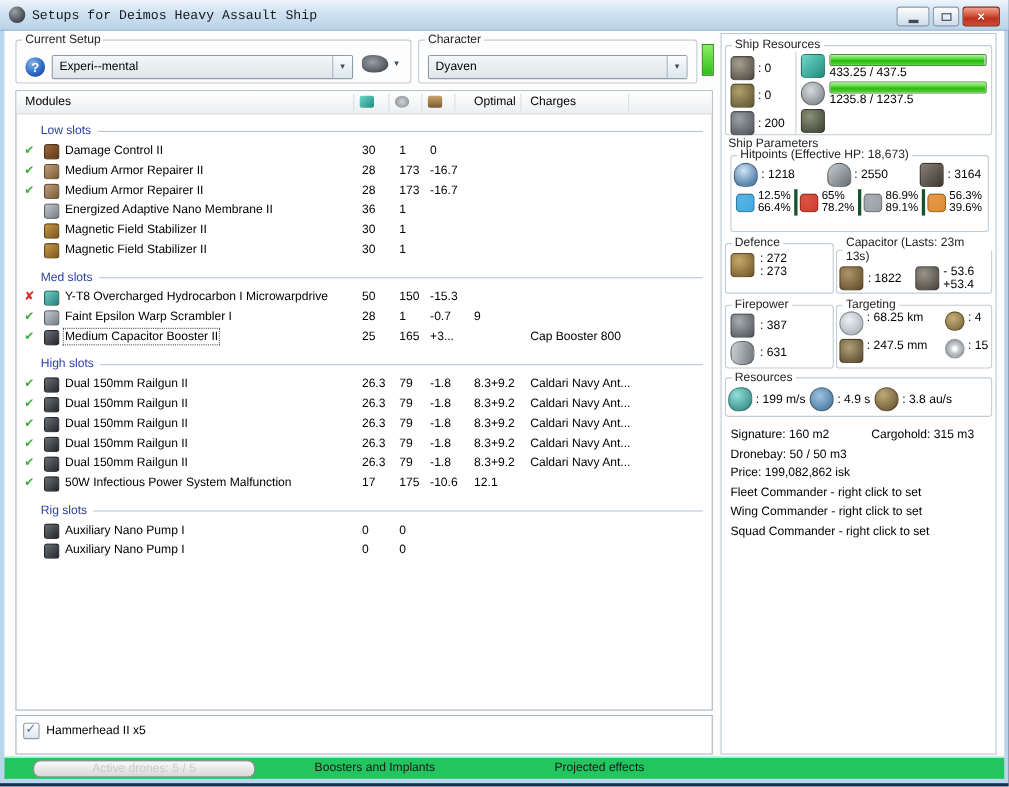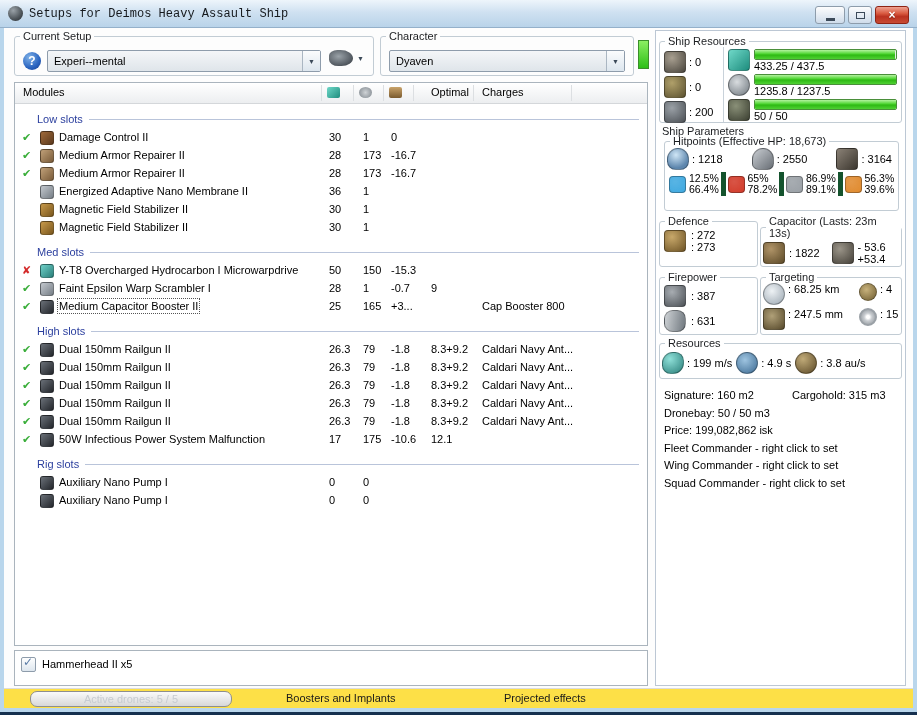--- a/index.html
+++ b/index.html
@@ -64,21 +64,21 @@
   .mname{position:absolute;left:44px;top:2px;white-space:nowrap;}
   .mname.selected{outline:1px dotted #555;outline-offset:1px;}
   .mval{position:absolute;top:2px;white-space:nowrap;}
   .c1{left:314px}.c2{left:348px}.c3{left:376px}.c4{left:416px}.ccharge{left:467px}
   
   .dronebox{position:absolute;left:10px;top:622px;width:634px;height:36px;border:1px solid #aab4bd;background:#fff;box-sizing:border-box;padding:5px 6px;}
   .drow{display:flex;align-items:center;gap:6px;height:16px;}
   .dcheck{width:13px;height:13px;border:1px solid #8e9cab;background:linear-gradient(#fefefe,#dde6ee);border-radius:2px;position:relative;}
   .dcheck .mark{position:absolute;left:1px;top:-3px;color:#5a7ba6;font-size:12px;}
   
-  .footerbar{position:absolute;left:0;right:0;top:660px;height:19px;background:#fde047;border-top:1px solid #dcdcdc;}
+  .footerbar{position:absolute;left:0;right:0;top:660px;height:19px;background:#22c55e;border-top:1px solid #dcdcdc;}
   .adr-pill{position:absolute;left:26px;top:2px;width:200px;height:14px;border:1px solid #8e8e8e;border-radius:7px;background:linear-gradient(#fafafa,#d8d8d8);color:#c6cbd0;text-align:center;line-height:14px;}
   .ftab{position:absolute;top:3px;color:#1a1a1a;}
   .ftab.boosters{left:282px;}
   .ftab.projected{left:500px;}
   
   .rightpanel{position:absolute;left:651px;top:2px;width:251px;height:656px;border:1px solid #bcc7d4;background:#fff;box-sizing:border-box;}
   .gb-res{left:3px;top:4px;width:241px;height:86px;}
   .res-grid{display:flex;height:100%;}
   .res-left{width:64px;border-right:1px solid #c9d2da;padding:2px 0 0 4px;box-sizing:border-box;}
   .res-lrow{display:flex;align-items:center;height:25px;gap:3px;}
@@ -99,21 +99,21 @@
   .bartext{margin-top:0px;line-height:13px;}
   .sp-label{position:absolute;left:6px;top:94px;color:#1c1e21;}
   .gb-hp{left:8px;top:104px;width:233px;height:74px;}
   .hp-row{display:flex;align-items:center;justify-content:space-between;padding:1px 6px 2px 2px;}
   .hp-pair{display:flex;align-items:center;gap:3px;}
   .shieldchip{background:radial-gradient(circle at 40% 30%,#cfe6f6,#5d86ad 70%);border-radius:50% 50% 40% 40%;}
   .armorchip{background:linear-gradient(135deg,#c9cdd2,#686e75);border-radius:50% 50% 30% 30%;}
   .structchip{background:linear-gradient(135deg,#8a8176,#3c372f);}
   .resist-row{display:flex;padding:0 2px;}
   .resist-cell{flex:1;display:flex;align-items:center;gap:3px;padding:1px 0 1px 2px;}
-  .resist-cell + .resist-cell{border-left:5px solid #14532d;}
+  .resist-cell + .resist-cell{border-left:3px solid #14532d;}
   .resist-chip{width:17px;height:17px;border-radius:4px;border:1px solid rgba(0,0,0,.3);box-sizing:border-box;flex:0 0 auto;}
   .resist-vals{line-height:11px;font-size:10.5px;}
   .gb-def{left:3px;top:184px;width:97px;height:50px;}
   .two-stack{display:flex;align-items:center;gap:5px;padding:2px 4px;}
   .stackvals{line-height:12px;}
   .defchip{background:radial-gradient(circle at 35% 30%,#c8a86a,#6e5426);}
   .gb-cap{left:104px;top:184px;width:140px;height:50px;}
   .cap-row{display:flex;align-items:center;gap:4px;padding:2px 2px;}
   .capchip{background:radial-gradient(circle at 35% 30%,#b09468,#5c4a28);}
   .capdchip{background:radial-gradient(circle at 35% 30%,#9a9488,#46423a);}
@@ -415,26 +415,20 @@
                 <span class="chip c22 pgchip"></span>
                 <div class="barwrap">
                   <div class="gbar-track">
                     <div class="gbar-fill" style="width: 99.9%;"></div>
                   </div>
                   <div class="bartext">1235.8 / 1237.5</div>
                 </div>
               </div>
               <div class="res-rrow">
                 <span class="chip c22 dronechip"></span>
-                <div class="barwrap">
-                  <div class="gbar-track">
-                    <div class="gbar-fill" style="width: 100%;"></div>
-                  </div>
-                  <div class="bartext">50 / 50</div>
-                </div>
               </div>
             </div>
         </div>
       </fieldset>
 
       <span class="sp-label">Ship Parameters</span>
 
       <fieldset class="gb gb-hp">
         <legend>Hitpoints (Effective HP: 18,673)</legend>
         <div class="hp-row">

